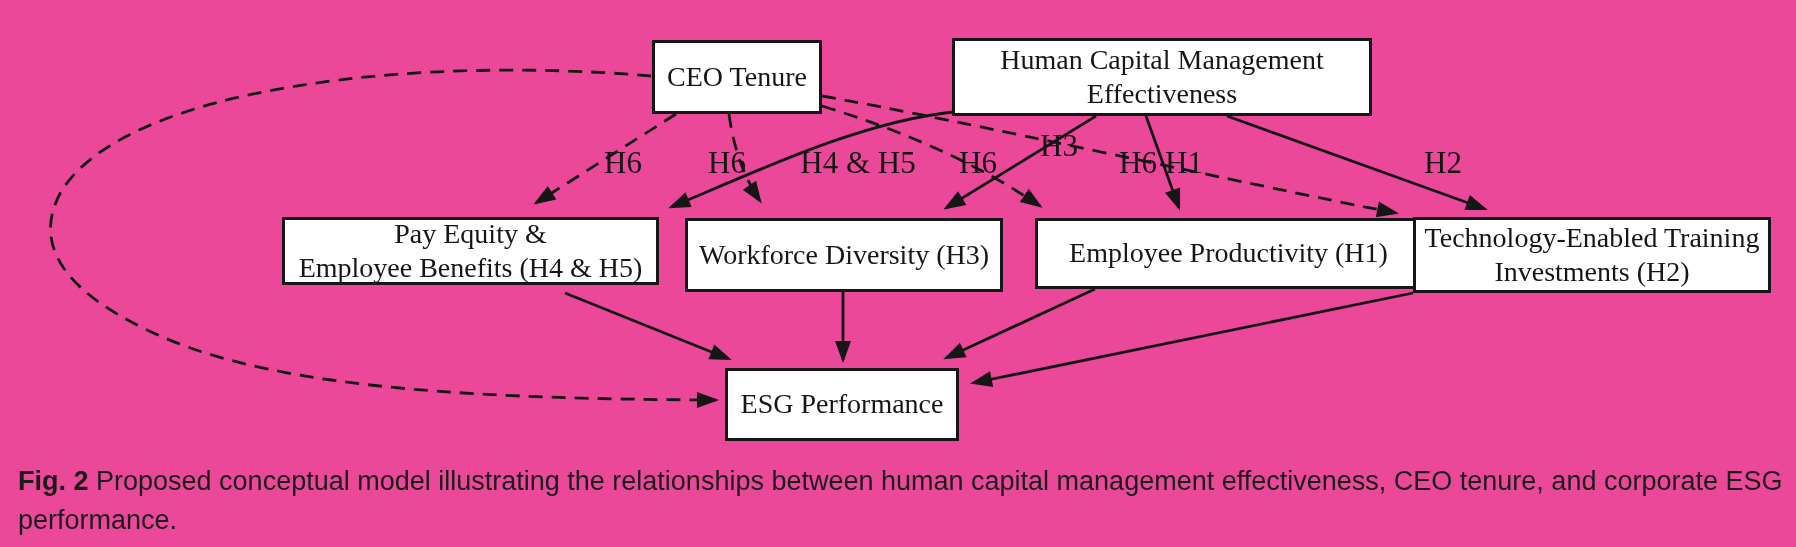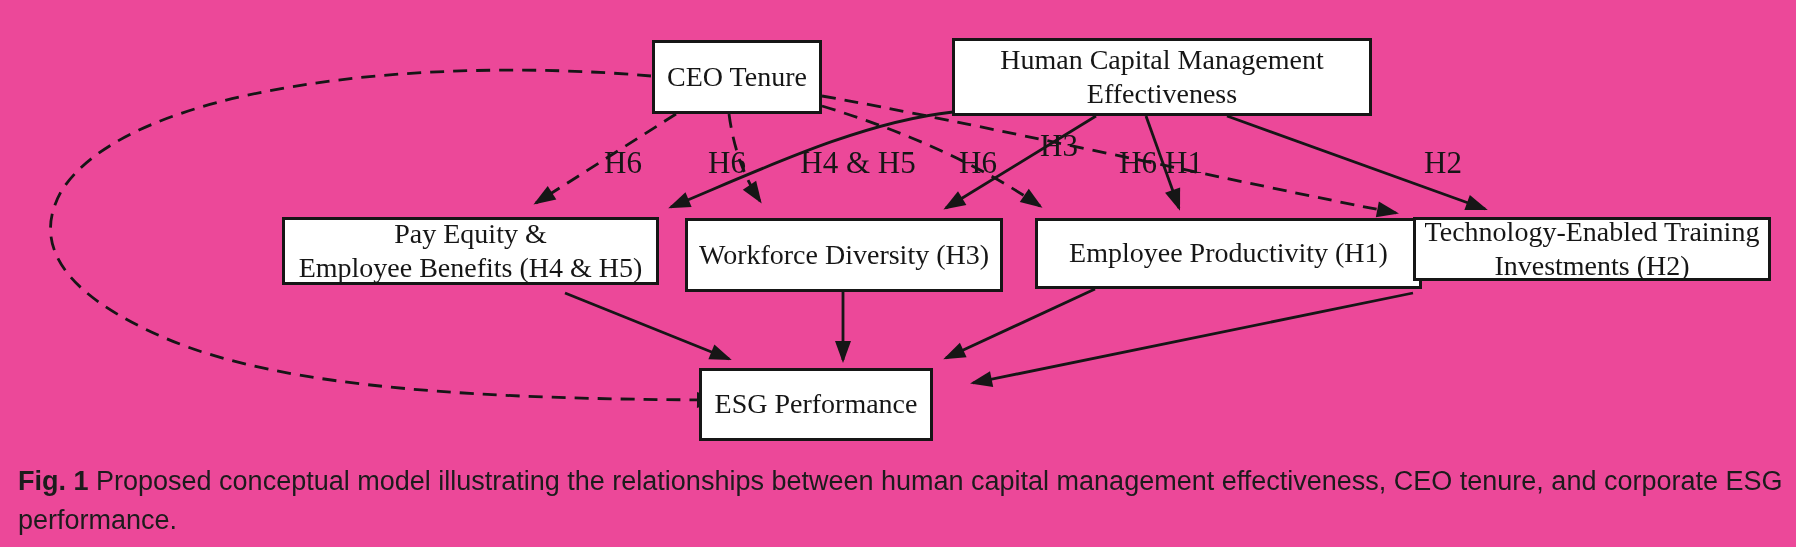--- a/index.html
+++ b/index.html
@@ -82,33 +82,33 @@
   </div>
 
   <div class="node" style="left:685px;top:218px;width:318px;height:74px;">
     <span>Workforce Diversity (H3)</span>
   </div>
 
   <div class="node" style="left:1035px;top:218px;width:387px;height:71px;">
     <span>Employee Productivity (H1)</span>
   </div>
 
-  <div class="node" style="left:1413px;top:217px;width:358px;height:64px;">
+  <div class="node" style="left:1413px;top:217px;width:358px;height:76px;">
     <span>Technology-Enabled Training
 Investments (H2)</span>
   </div>
 
-  <div class="node" style="left:699px;top:368px;width:234px;height:73px;text-align:center;">
+  <div class="node" style="left:725px;top:368px;width:234px;height:73px;text-align:center;">
     <span>ESG Performance</span>
   </div>
 
   <span class="edge-label" style="left:623px;top:163px;">H6</span>
   <span class="edge-label" style="left:727px;top:163px;">H6</span>
   <span class="edge-label" style="left:858px;top:163px;text-align:right;">H4 &amp; H5</span>
   <span class="edge-label" style="left:978px;top:163px;">H6</span>
   <span class="edge-label" style="left:1059px;top:146px;">H3</span>
   <span class="edge-label" style="left:1138px;top:163px;">H6</span>
   <span class="edge-label" style="left:1184px;top:163px;">H1</span>
   <span class="edge-label" style="left:1422px;top:163px;margin-left:21px;">H2</span>
 
-  <div class="caption"><b>Fig. 1</b><span> Proposed conceptual model illustrating the relationships between human capital management effectiveness, CEO tenure, and corporate ESG performance.</span></div>
+  <div class="caption"><b>Fig. 2</b><span> Proposed conceptual model illustrating the relationships between human capital management effectiveness, CEO tenure, and corporate ESG performance.</span></div>
 
 </div>
 
 </body></html>

